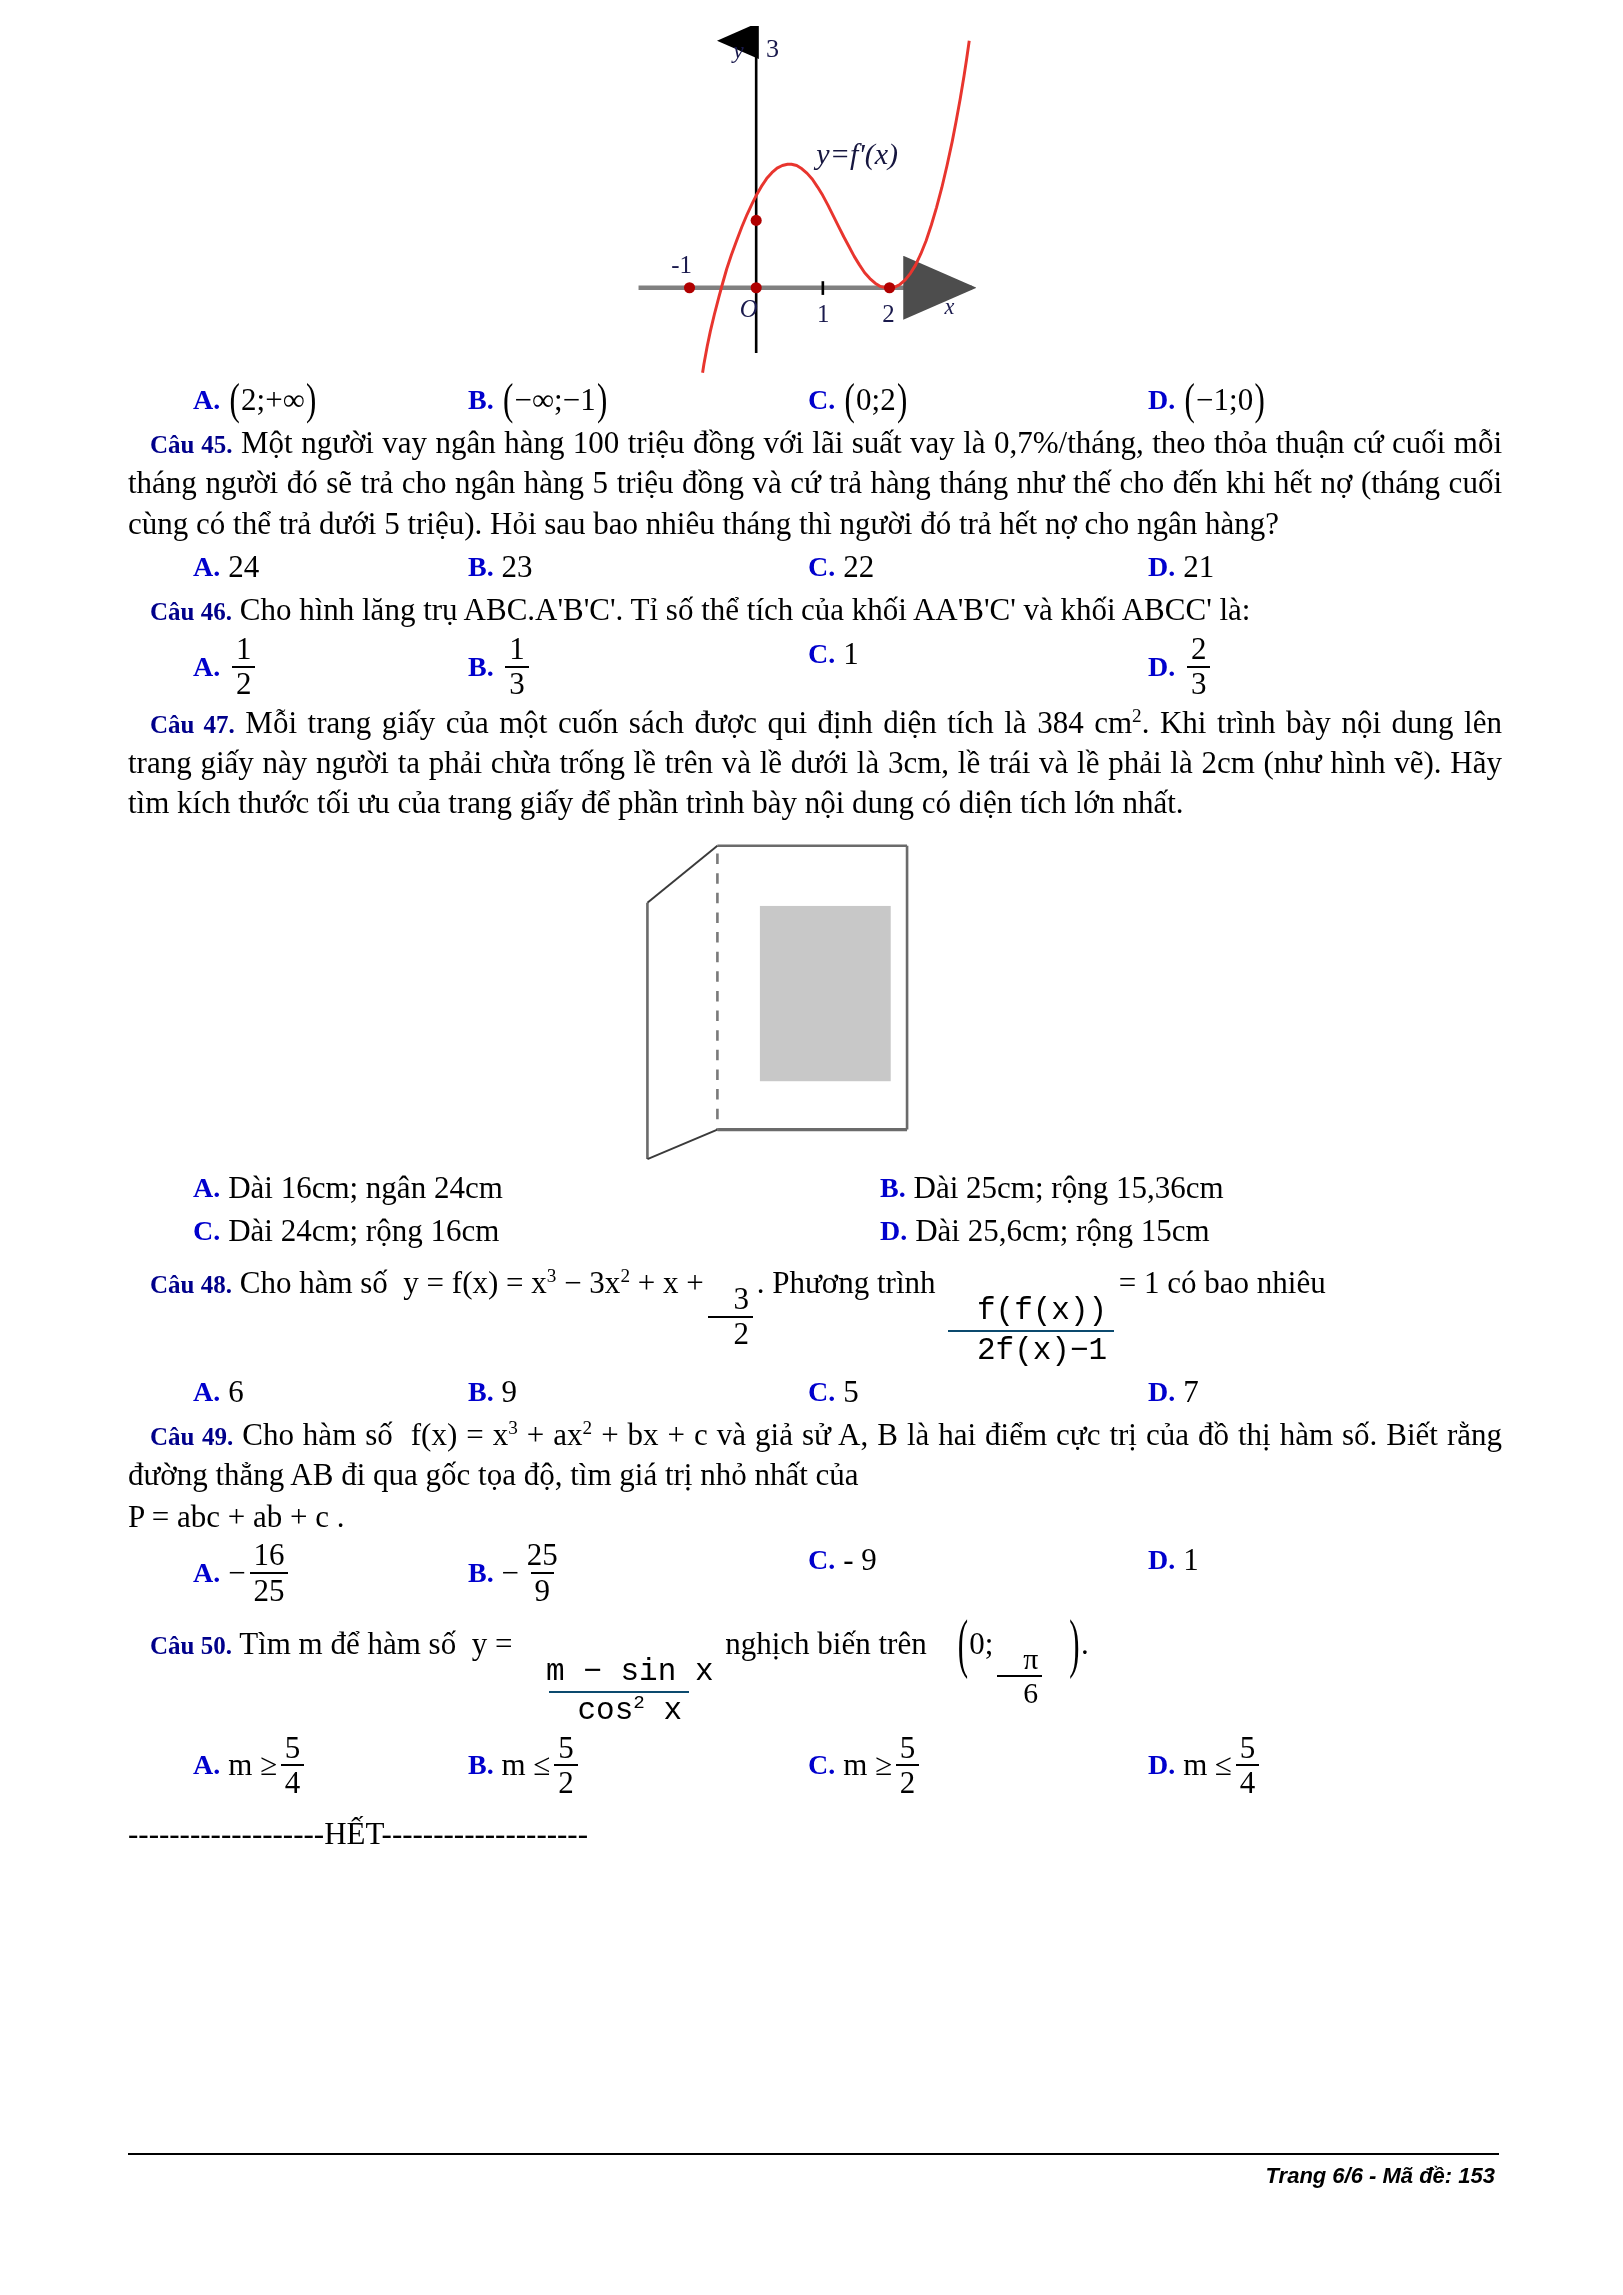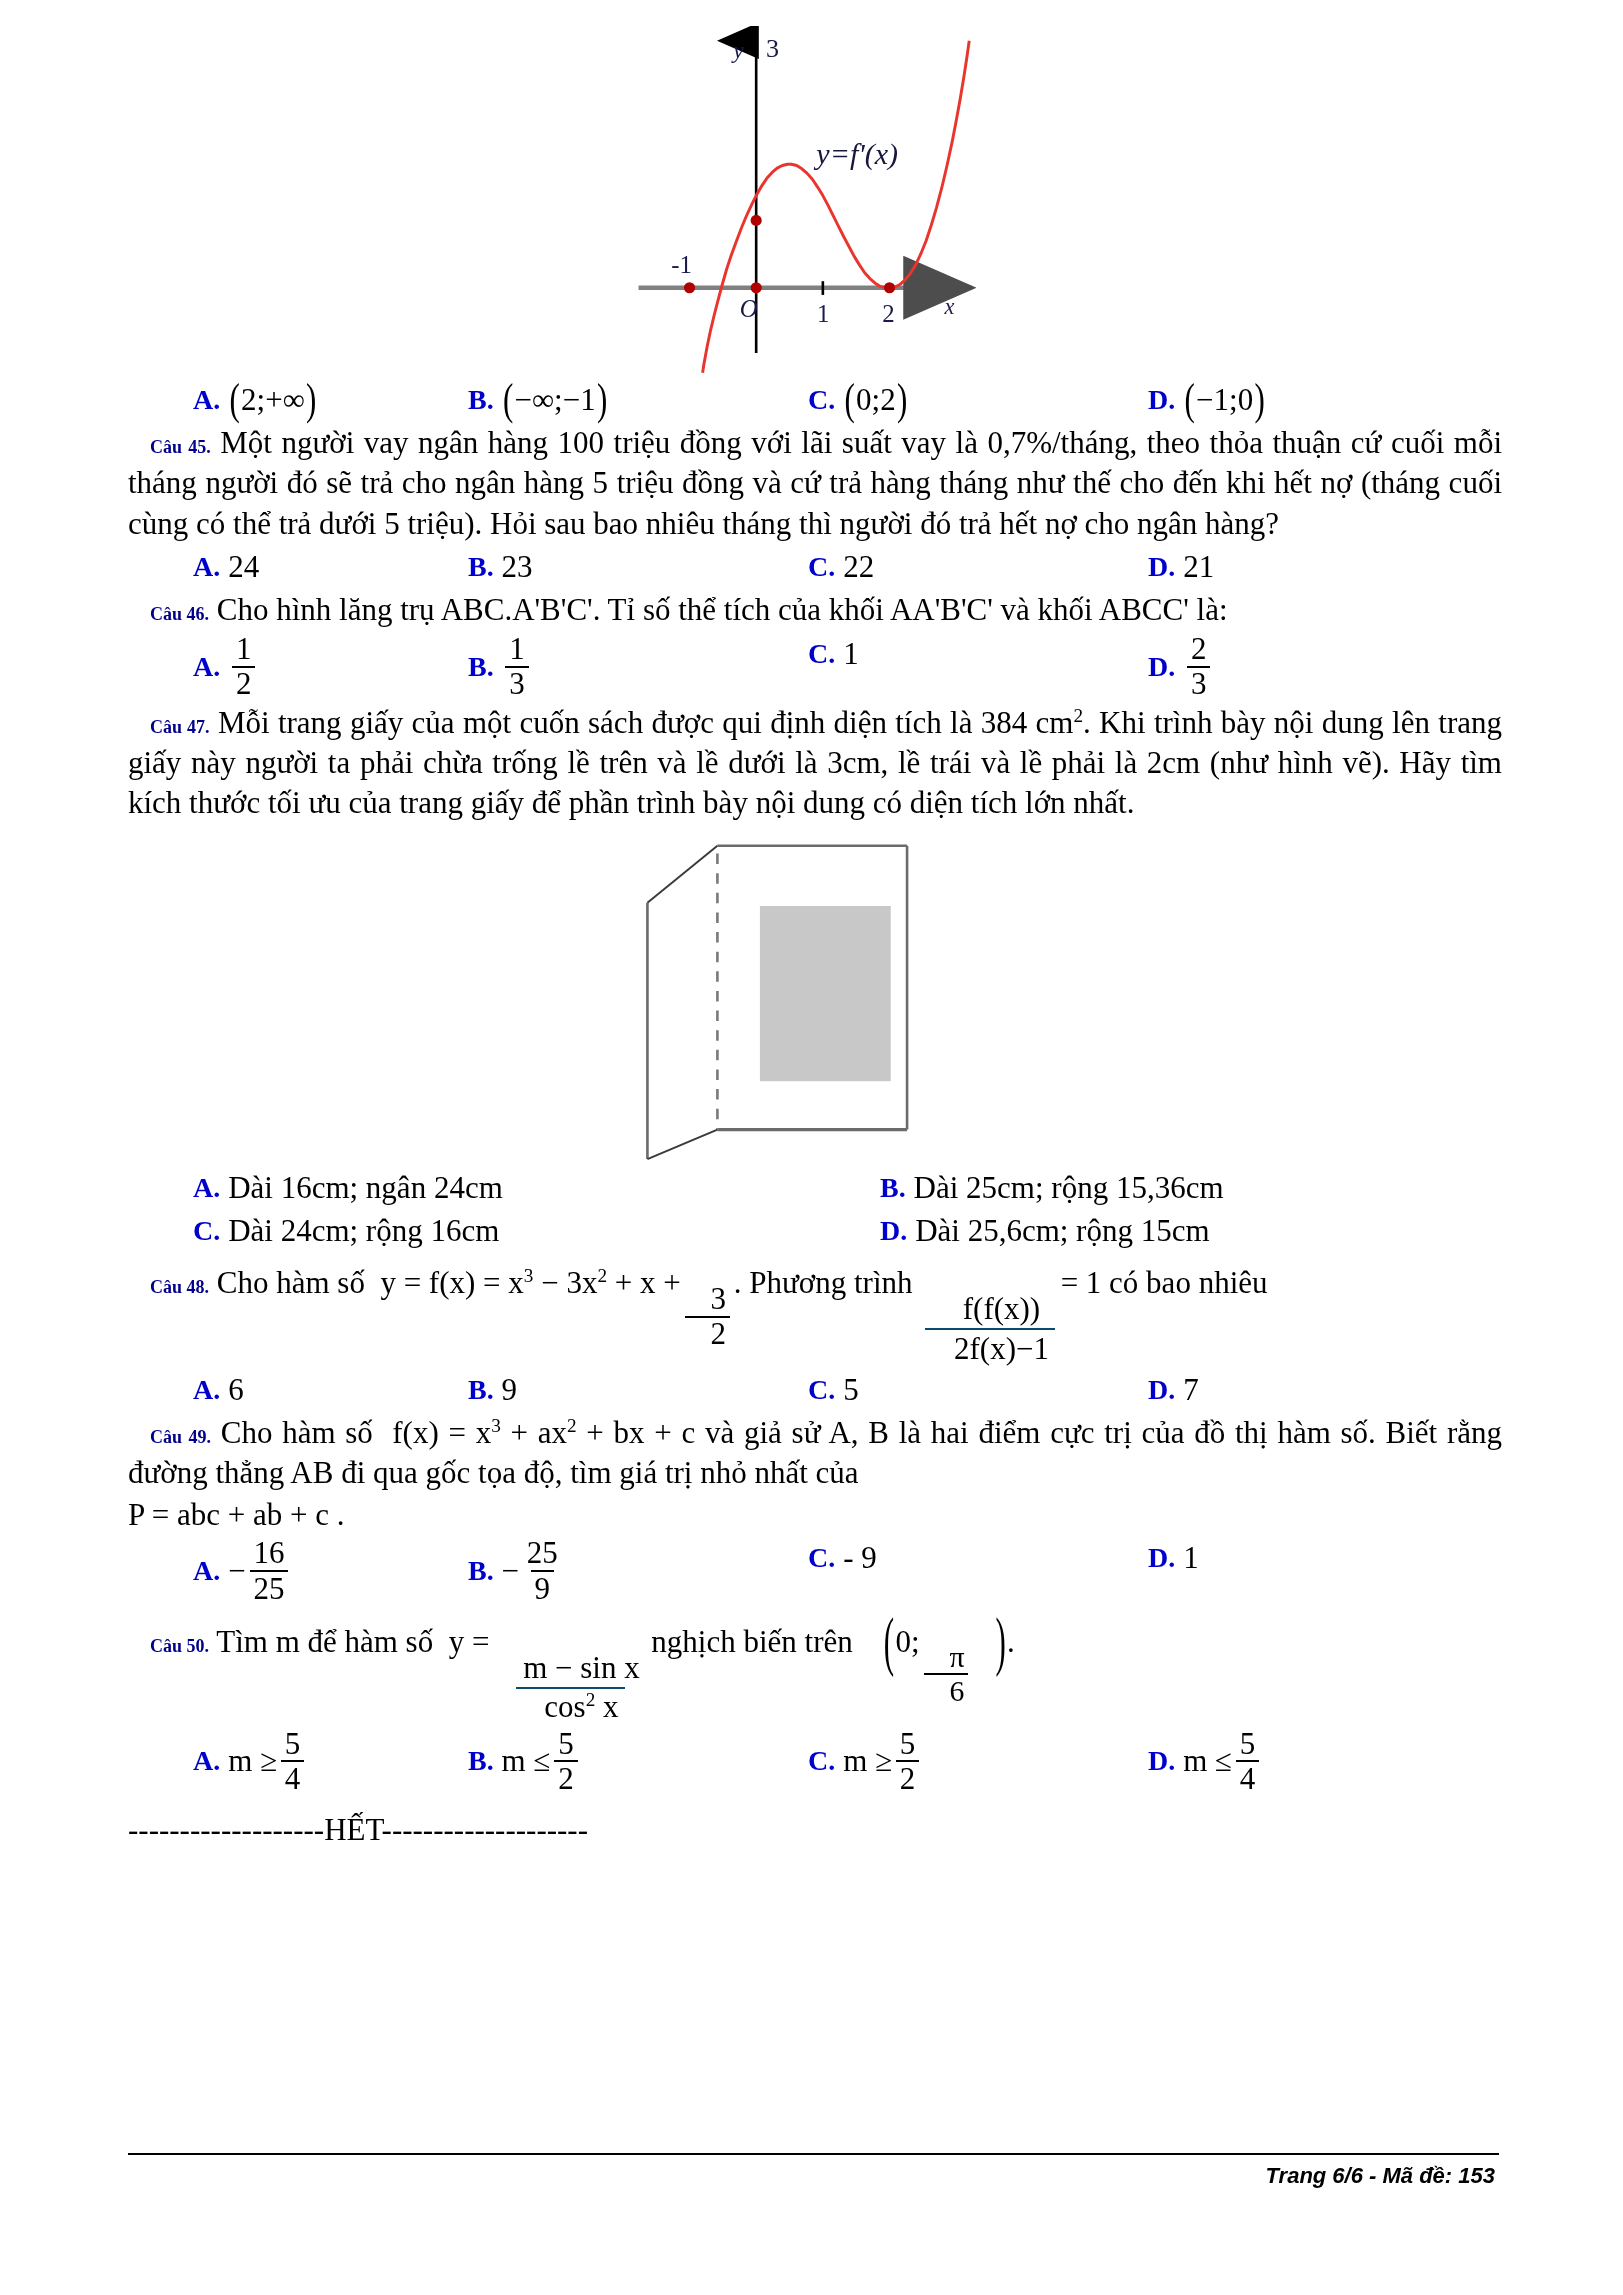--- a/index.html
+++ b/index.html
@@ -41,21 +41,21 @@
   .qtext {
     font-size: 31px;
     line-height: 1.30;
     text-align: justify;
     text-justify: inter-word;
     margin: 0 0 1.3px 0;
   }
   .qlabel {
     color: #00008B;
     font-weight: bold;
-    font-size: 18px;
+    font-size: 25px;
   }
   .indent { text-indent: 22px; }
 
   
   .opts {
     display: flex;
     width: 100%;
     font-size: 31px;
     align-items: flex-start;
     margin: 2.6px 0 2.6px 0;
@@ -103,20 +103,21 @@
   .frac .num { padding: 0 3.9px 0.7px 3.9px; }
   .frac .den { border-top: 2px solid #000; padding: 0.7px 3.9px 0 3.9px; }
   .frac.small { font-size: 0.96em; }
   .bigfrac {
     display: inline-flex;
     flex-direction: column;
     align-items: center;
     vertical-align: -0.85em;
     margin: 0 5.2px;
     line-height: 1.12;
+    font-family: Liberation Mono, monospace;
   }
   .bigfrac .num { padding: 0 6.5px 1.3px 6.5px; white-space: nowrap; }
   .bigfrac .den { border-top: 2px solid #0c4a6e; padding: 1.3px 6.5px 0 6.5px; white-space: nowrap; }
 
   
   .fig-wrap {
     width: 100%;
     display: flex;
     justify-content: center;
     margin: 10.5px 0 6.5px 0;

